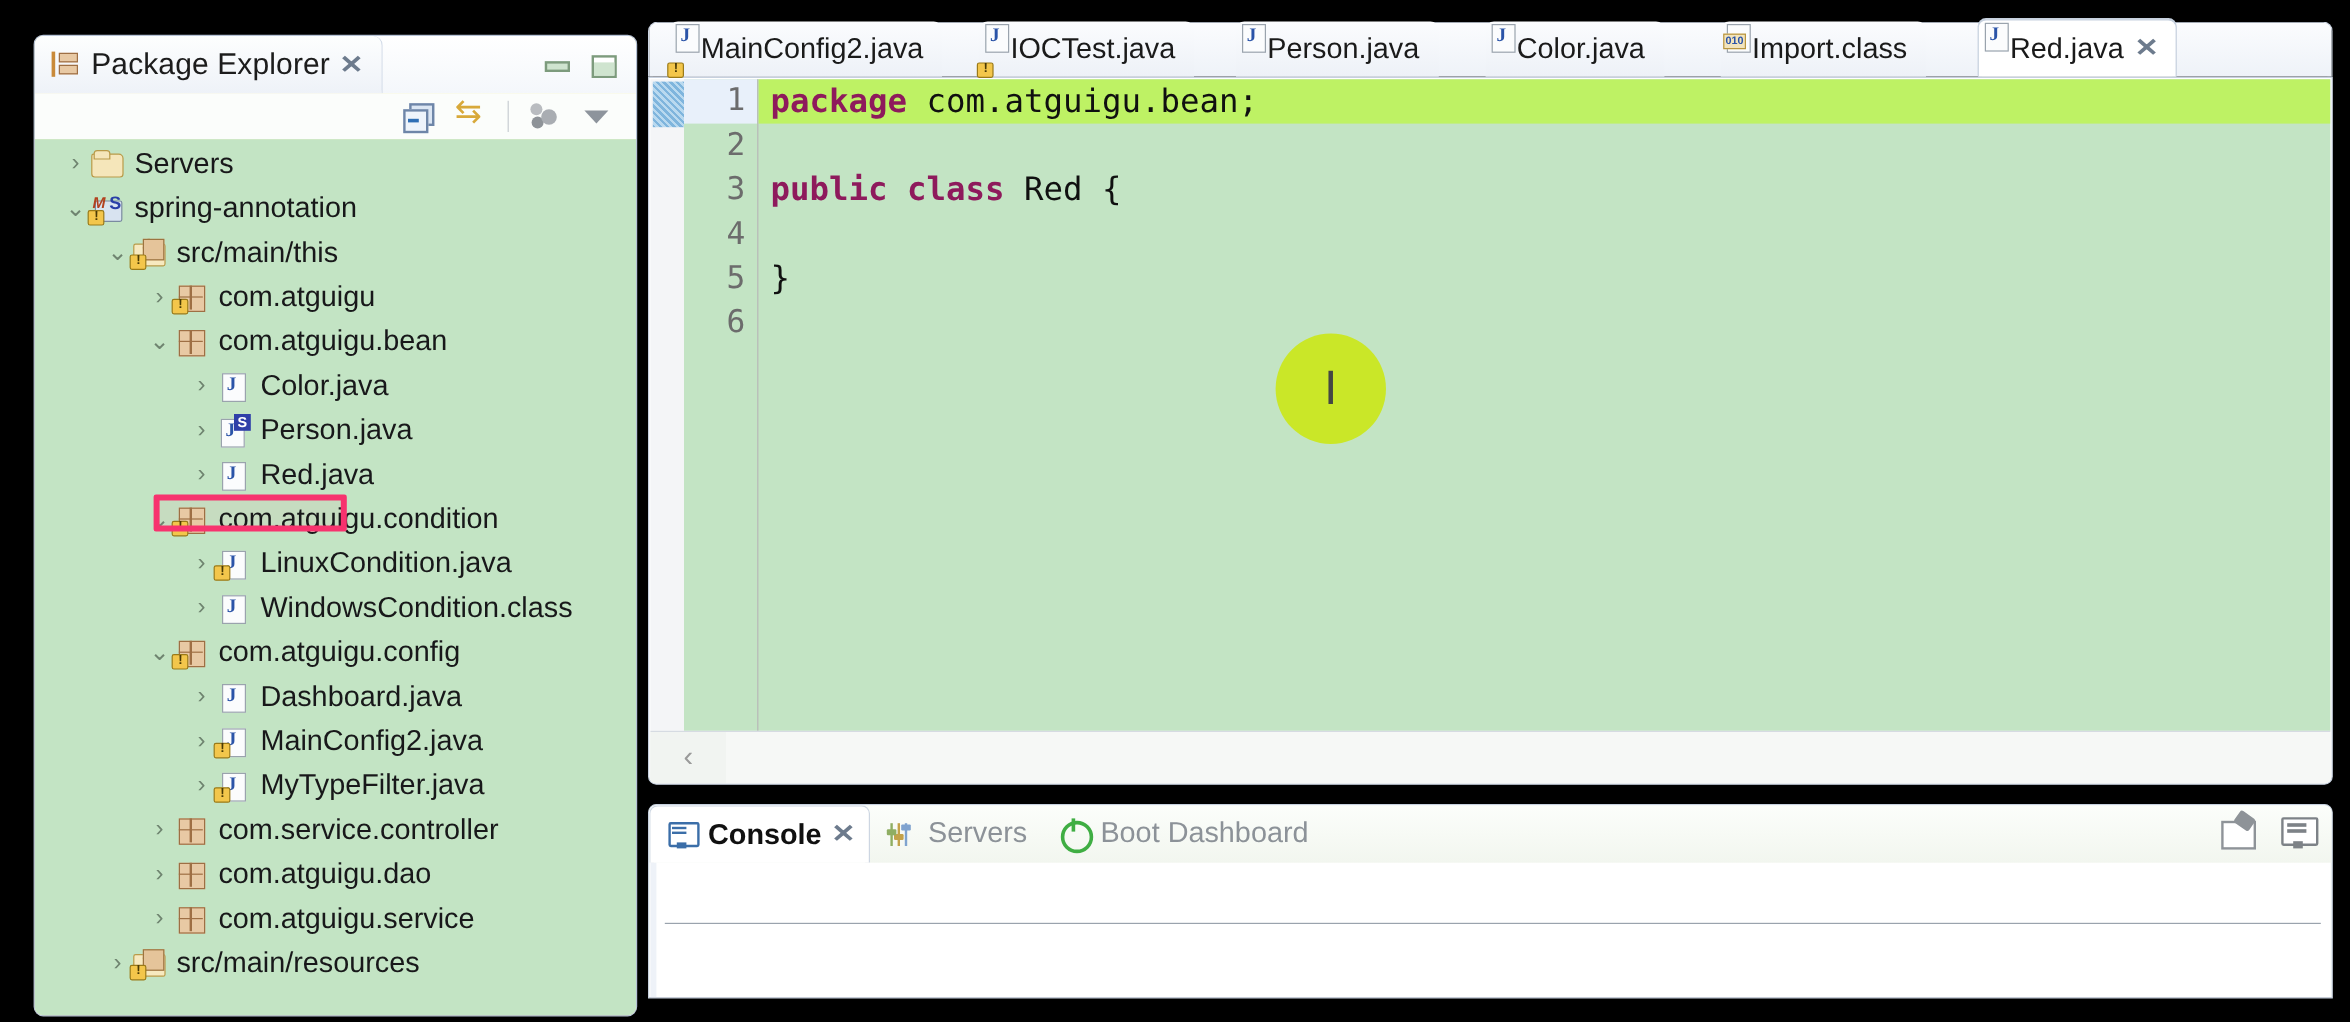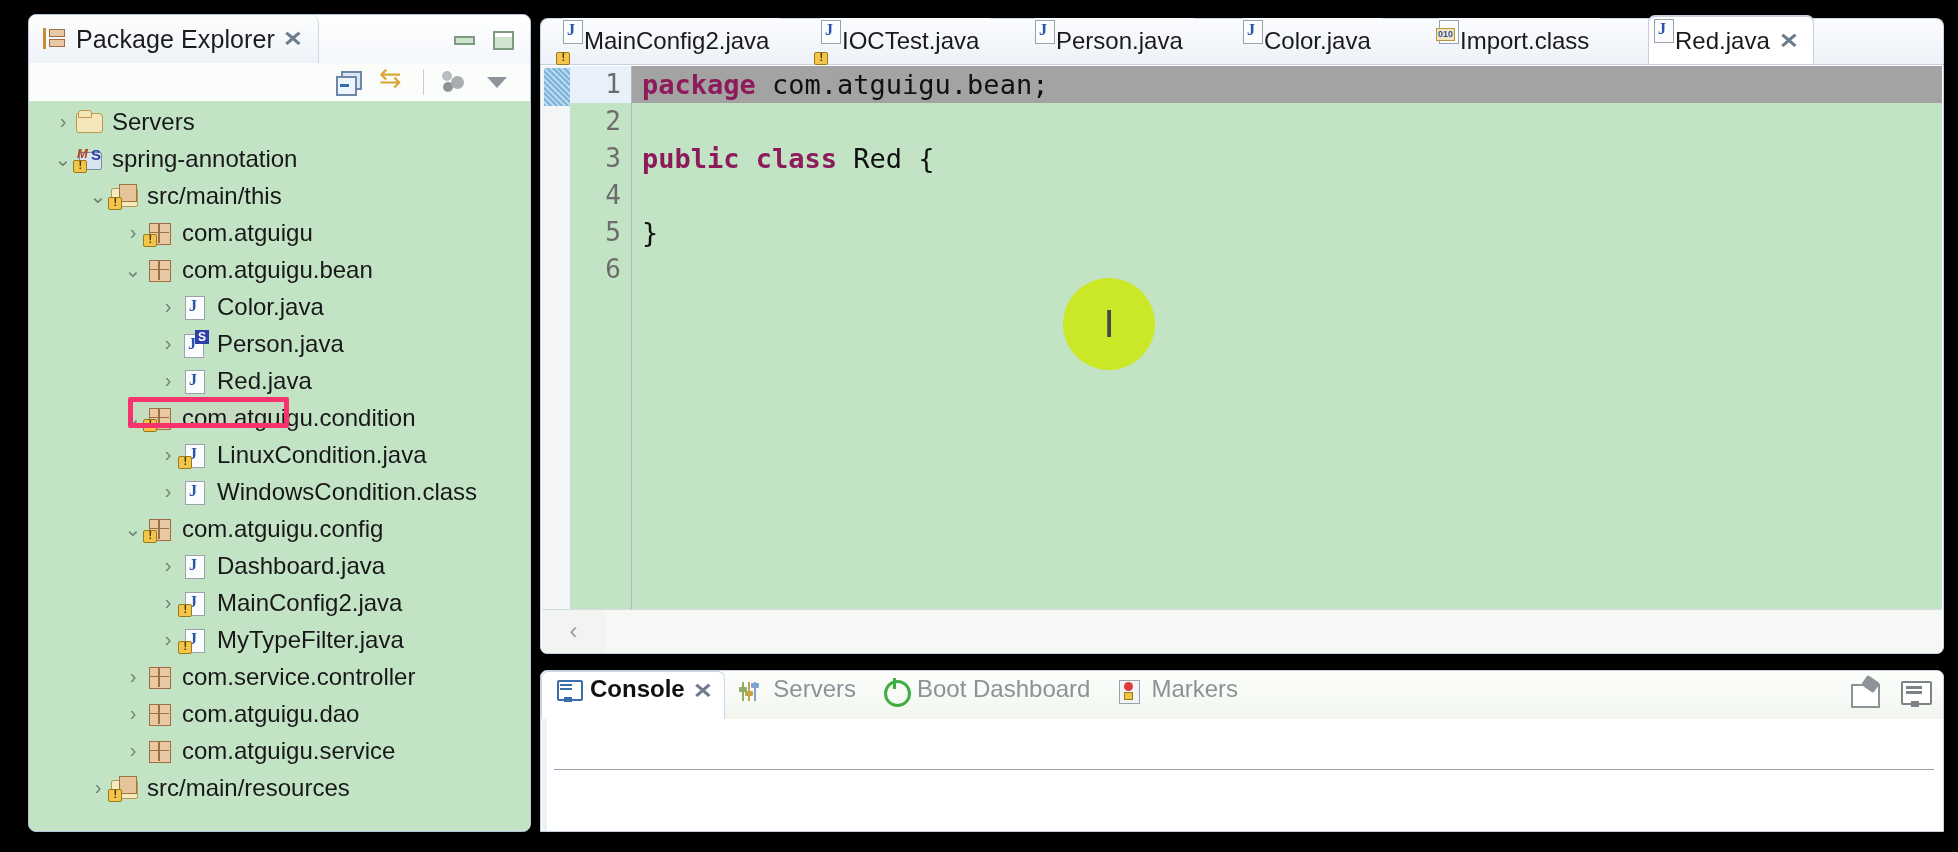--- a/index.html
+++ b/index.html
@@ -11,21 +11,21 @@
   }
   #root {
     position: relative;
     width: 1958px; height: 852px;
     background: #000;
   }
 
   
   #explorer {
     position: absolute;
-    left: 28px; top: 14px;
+    left: 28px; top: 29px;
     width: 503px; height: 818px;
     background: #fef9c3;
     border: 1px solid #b6c2d6;
     border-radius: 8px 8px 8px 8px;
     overflow: hidden;
   }
   #explorer-tabbar {
     position: relative;
     height: 48px;
     background: linear-gradient(#ffffff, #f4f7fb);
@@ -152,21 +152,21 @@
   #annot-marker { position:absolute; left:2px; top:2px; width:26px; height:38px;
     background: repeating-linear-gradient(45deg,#7fb5dd 0 2px,#b9d9ef 2px 4px); }
   #gutter { position:absolute; left:29px; top:1px; width:61px; bottom:44px; background:#c3e4c4; }
   #gutter .ln { height: 37px; line-height:37px; text-align:right; padding-right:10px;
     font-family:"DejaVu Sans Mono", monospace; font-size:26px; color:#6c6c6c; }
   #gutter .ln.cur{ background:#e8f0fa; }
   #code { position:absolute; left:90px; right:1px; top:1px; bottom:44px; background:#c3e4c4; overflow:hidden;
     border-left:1px solid #b6b6b6; }
   #code .cl { height:37px; line-height:37px; padding-left:10px;
     font-family:"DejaVu Sans Mono", monospace; font-size:27px; white-space:pre; color:#101010; }
-  #code .cl.cur { background:#a3a3a3; }
+  #code .cl.cur { background:#bef264; }
   .kw { color:#8e1a5c; font-weight:700; }
   .typ { color:#101010; }
 
   #hscroll { position:absolute; left:1px; right:1px; bottom:1px; height:43px;
     background:linear-gradient(#f5f7f5,#eef2ee); border-top:1px solid #d6dbe2;
     display:flex; align-items:center; }
   #hscroll .sbtn { width:63px; height:43px; display:flex; align-items:center; justify-content:center;
     font-size:24px; color:#9a9a9a; background:#f1f4f1;}
   #hscroll .strack { flex:1; height:43px; background:#f6f8f6; }
 
@@ -179,21 +179,21 @@
   #cursor-circle .ibeam { font-family:"DejaVu Sans", sans-serif; font-size:38px; color:#3a3a3a; }
 
   
   #bottom {
     position:absolute; left: 540px; top: 670px; width: 1404px; height: 162px;
     background:#fbfdfa; border:1px solid #c6d0de; border-radius: 7px 7px 0 0;
     overflow:hidden;
   }
   #bottom-tabbar { position:relative; height: 48px; display:flex; align-items:center;
     background: linear-gradient(#fcfefb,#f2f6ef); }
-  #bottom-tabbar .btab { display:flex; align-items:flex-end; gap:9px; height:48px; padding:16px 13px;
+  #bottom-tabbar .btab { display:flex; align-items:center; gap:9px; height:48px; padding:16px 13px;
     font-size:24px; color:#8c9298; white-space:nowrap; }
   #bottom-tabbar .btab.active { color:#101010; font-weight:700; background:#ffffff;
     border-radius:7px 7px 0 0; border:1px solid #cdd6e2; border-bottom:none; }
   .bico { width:26px; height:24px; position:relative; flex:0 0 26px; }
   .bi-console:before{content:"";position:absolute;left:2px;top:1px;width:22px;height:17px;background:#fff;border:2px solid #3b6ea8;border-radius:2px;}
   .bi-console:after{content:"";position:absolute;left:9px;top:18px;width:8px;height:5px;background:#3b6ea8;}
   .bi-console i{position:absolute;left:5px;top:5px;width:12px;height:2px;background:#3b6ea8;box-shadow:0 4px 0 #3b6ea8;}
   .bi-servers:before{content:"";position:absolute;left:4px;top:3px;width:2px;height:19px;background:#8fae63;box-shadow:6px 0 0 #c3a24a,12px 0 0 #7fa3cf;}
   .bi-servers:after{content:"";position:absolute;left:1px;top:8px;width:8px;height:5px;background:#8fae63;border-radius:1px;box-shadow:6px 4px 0 #c3a24a,12px -4px 0 #7fa3cf;}
   .bi-boot:before{content:"";position:absolute;left:2px;top:1px;width:21px;height:21px;border:3px solid #3fae43;border-radius:50%;}
@@ -475,26 +475,20 @@
             <span class="close-x">✕</span>
           </div>
           <div class="btab">
             <span class="bico bi-servers"><i></i></span>
             <span>Servers</span>
           </div>
           <div class="btab">
             <span class="bico bi-boot"><i></i></span>
             <span>Boot Dashboard</span>
           </div>
-          <div class="btab">
-            <span class="bico bi-markers">
-              <i></i>
-            </span>
-            <span>Markers</span>
-          </div>
         </div>
       <div id="bottom-toolbar">
         <span class="bt bt-pin"></span>
         <span class="bt bt-disp">
             <i></i>
           </span>
       </div>
     </div>
     <div id="console-body">
       <div id="console-leftbar"></div>

